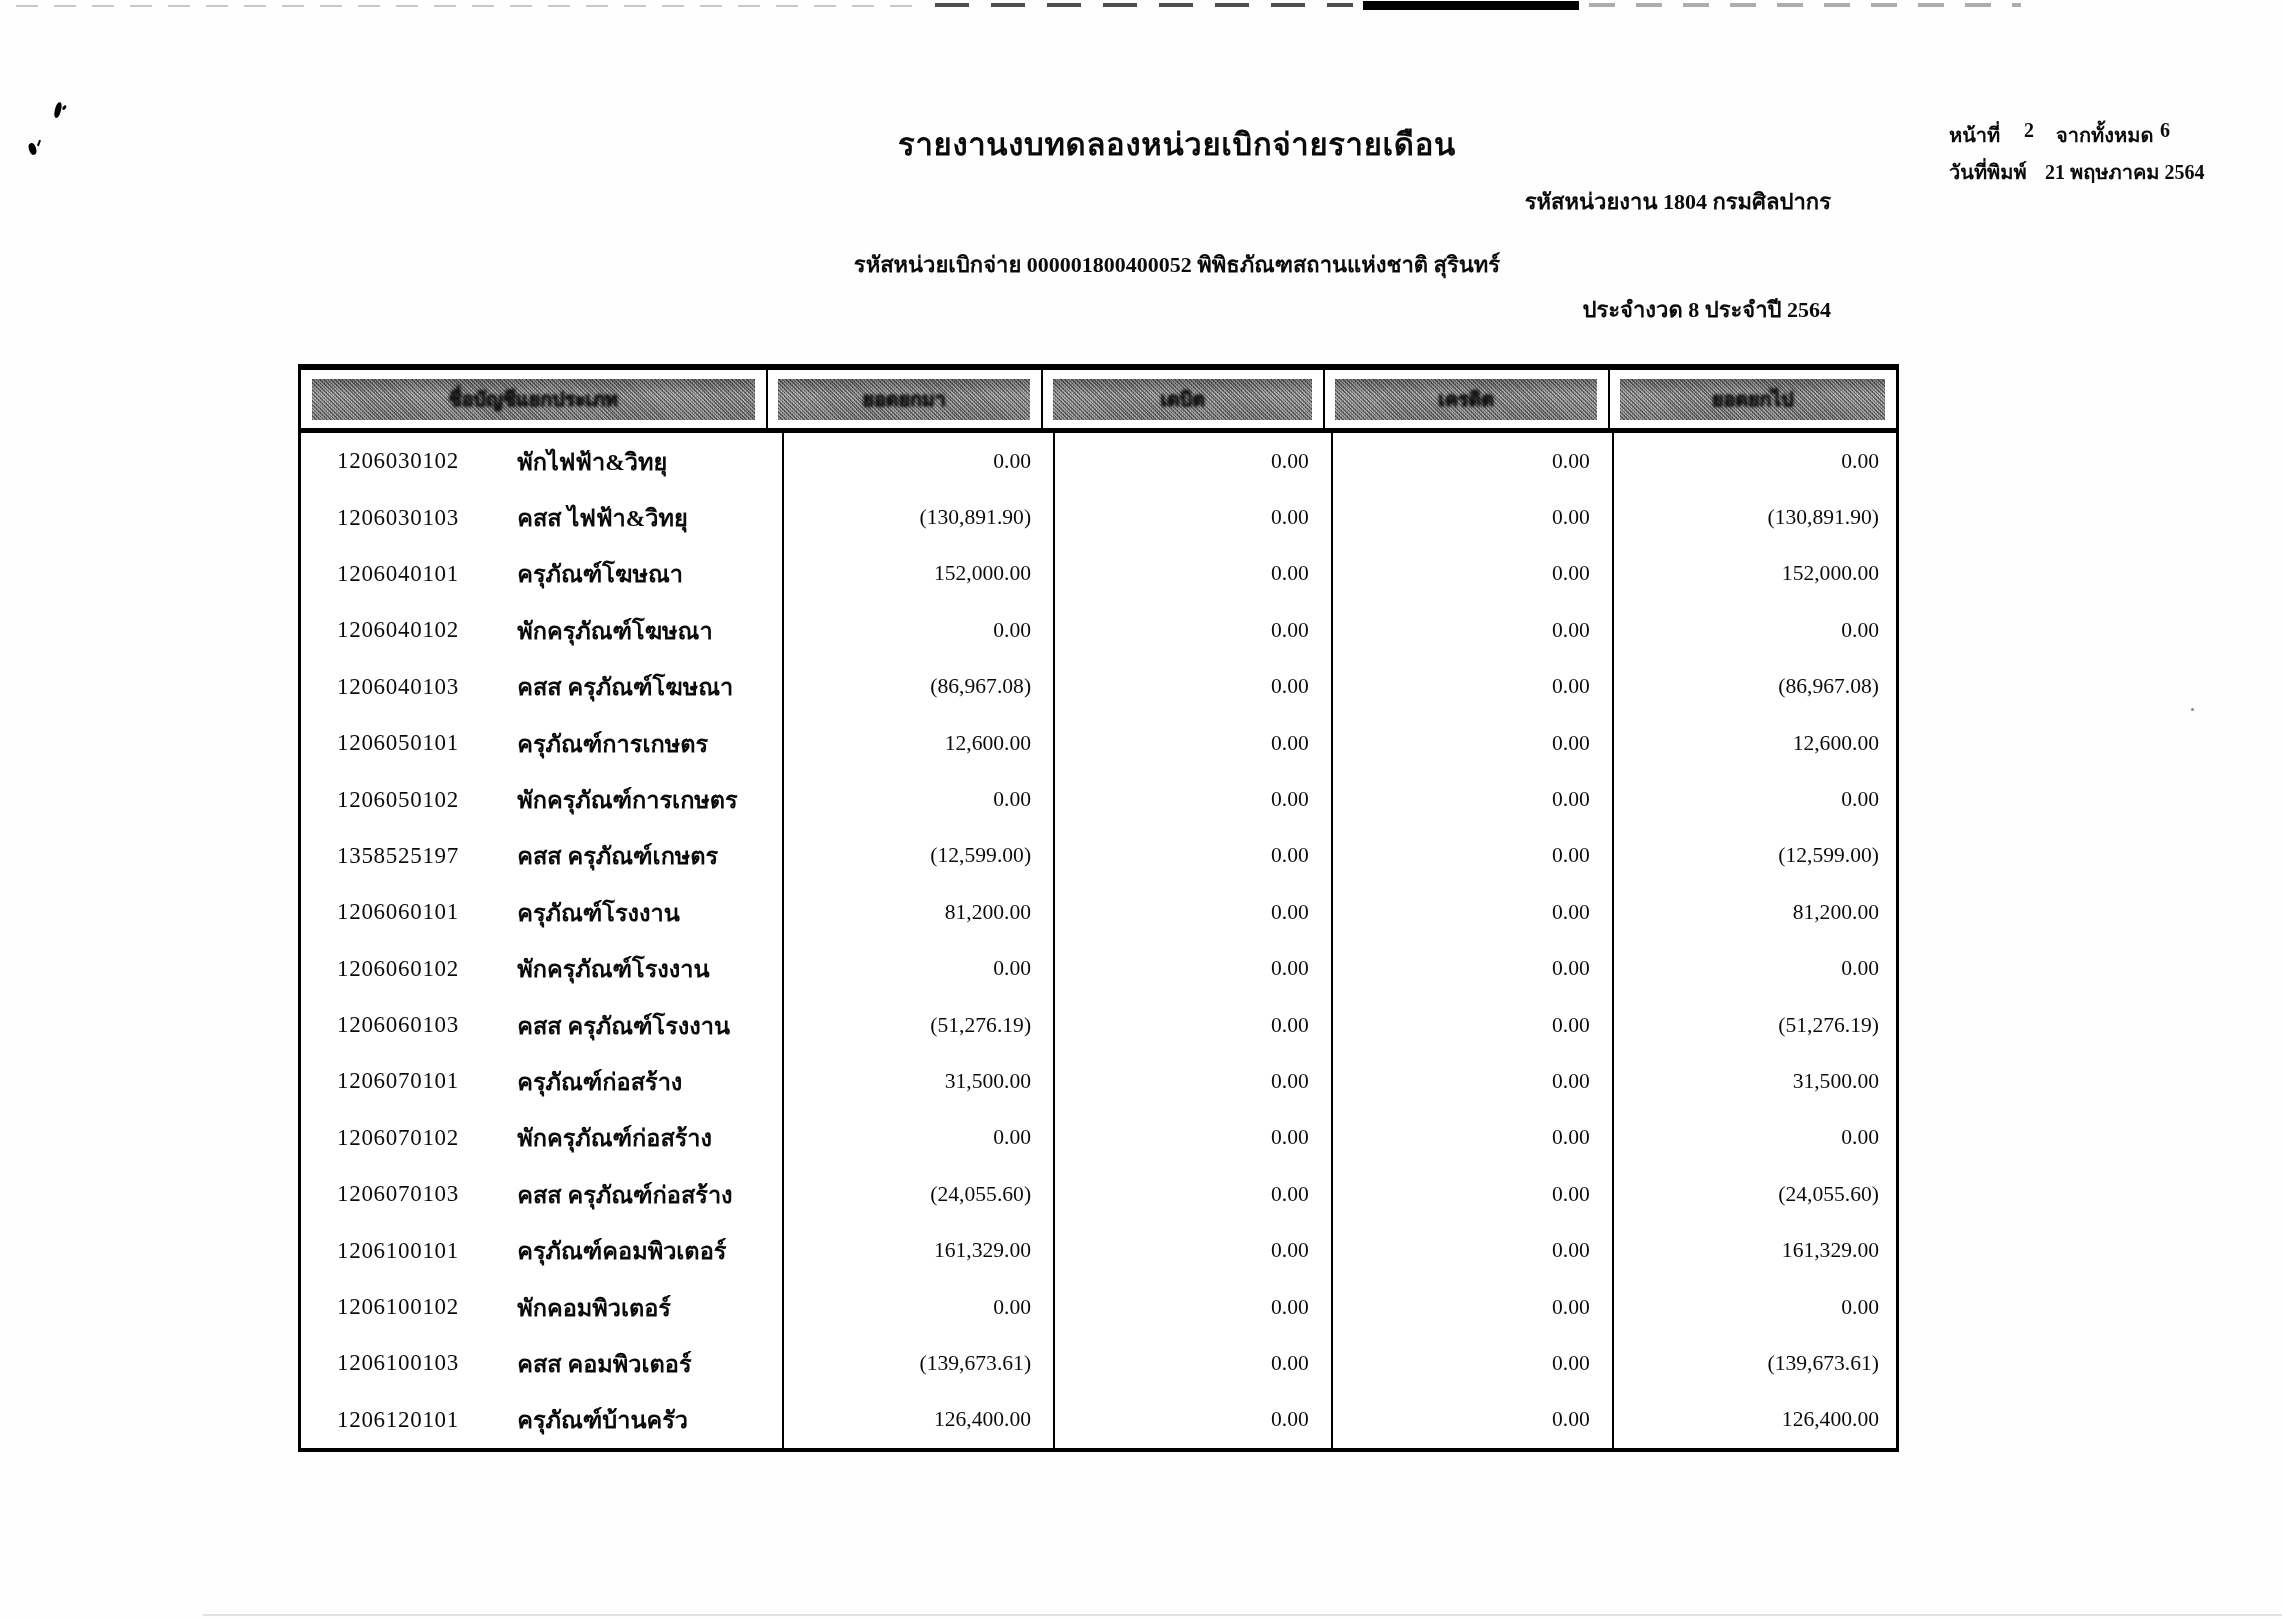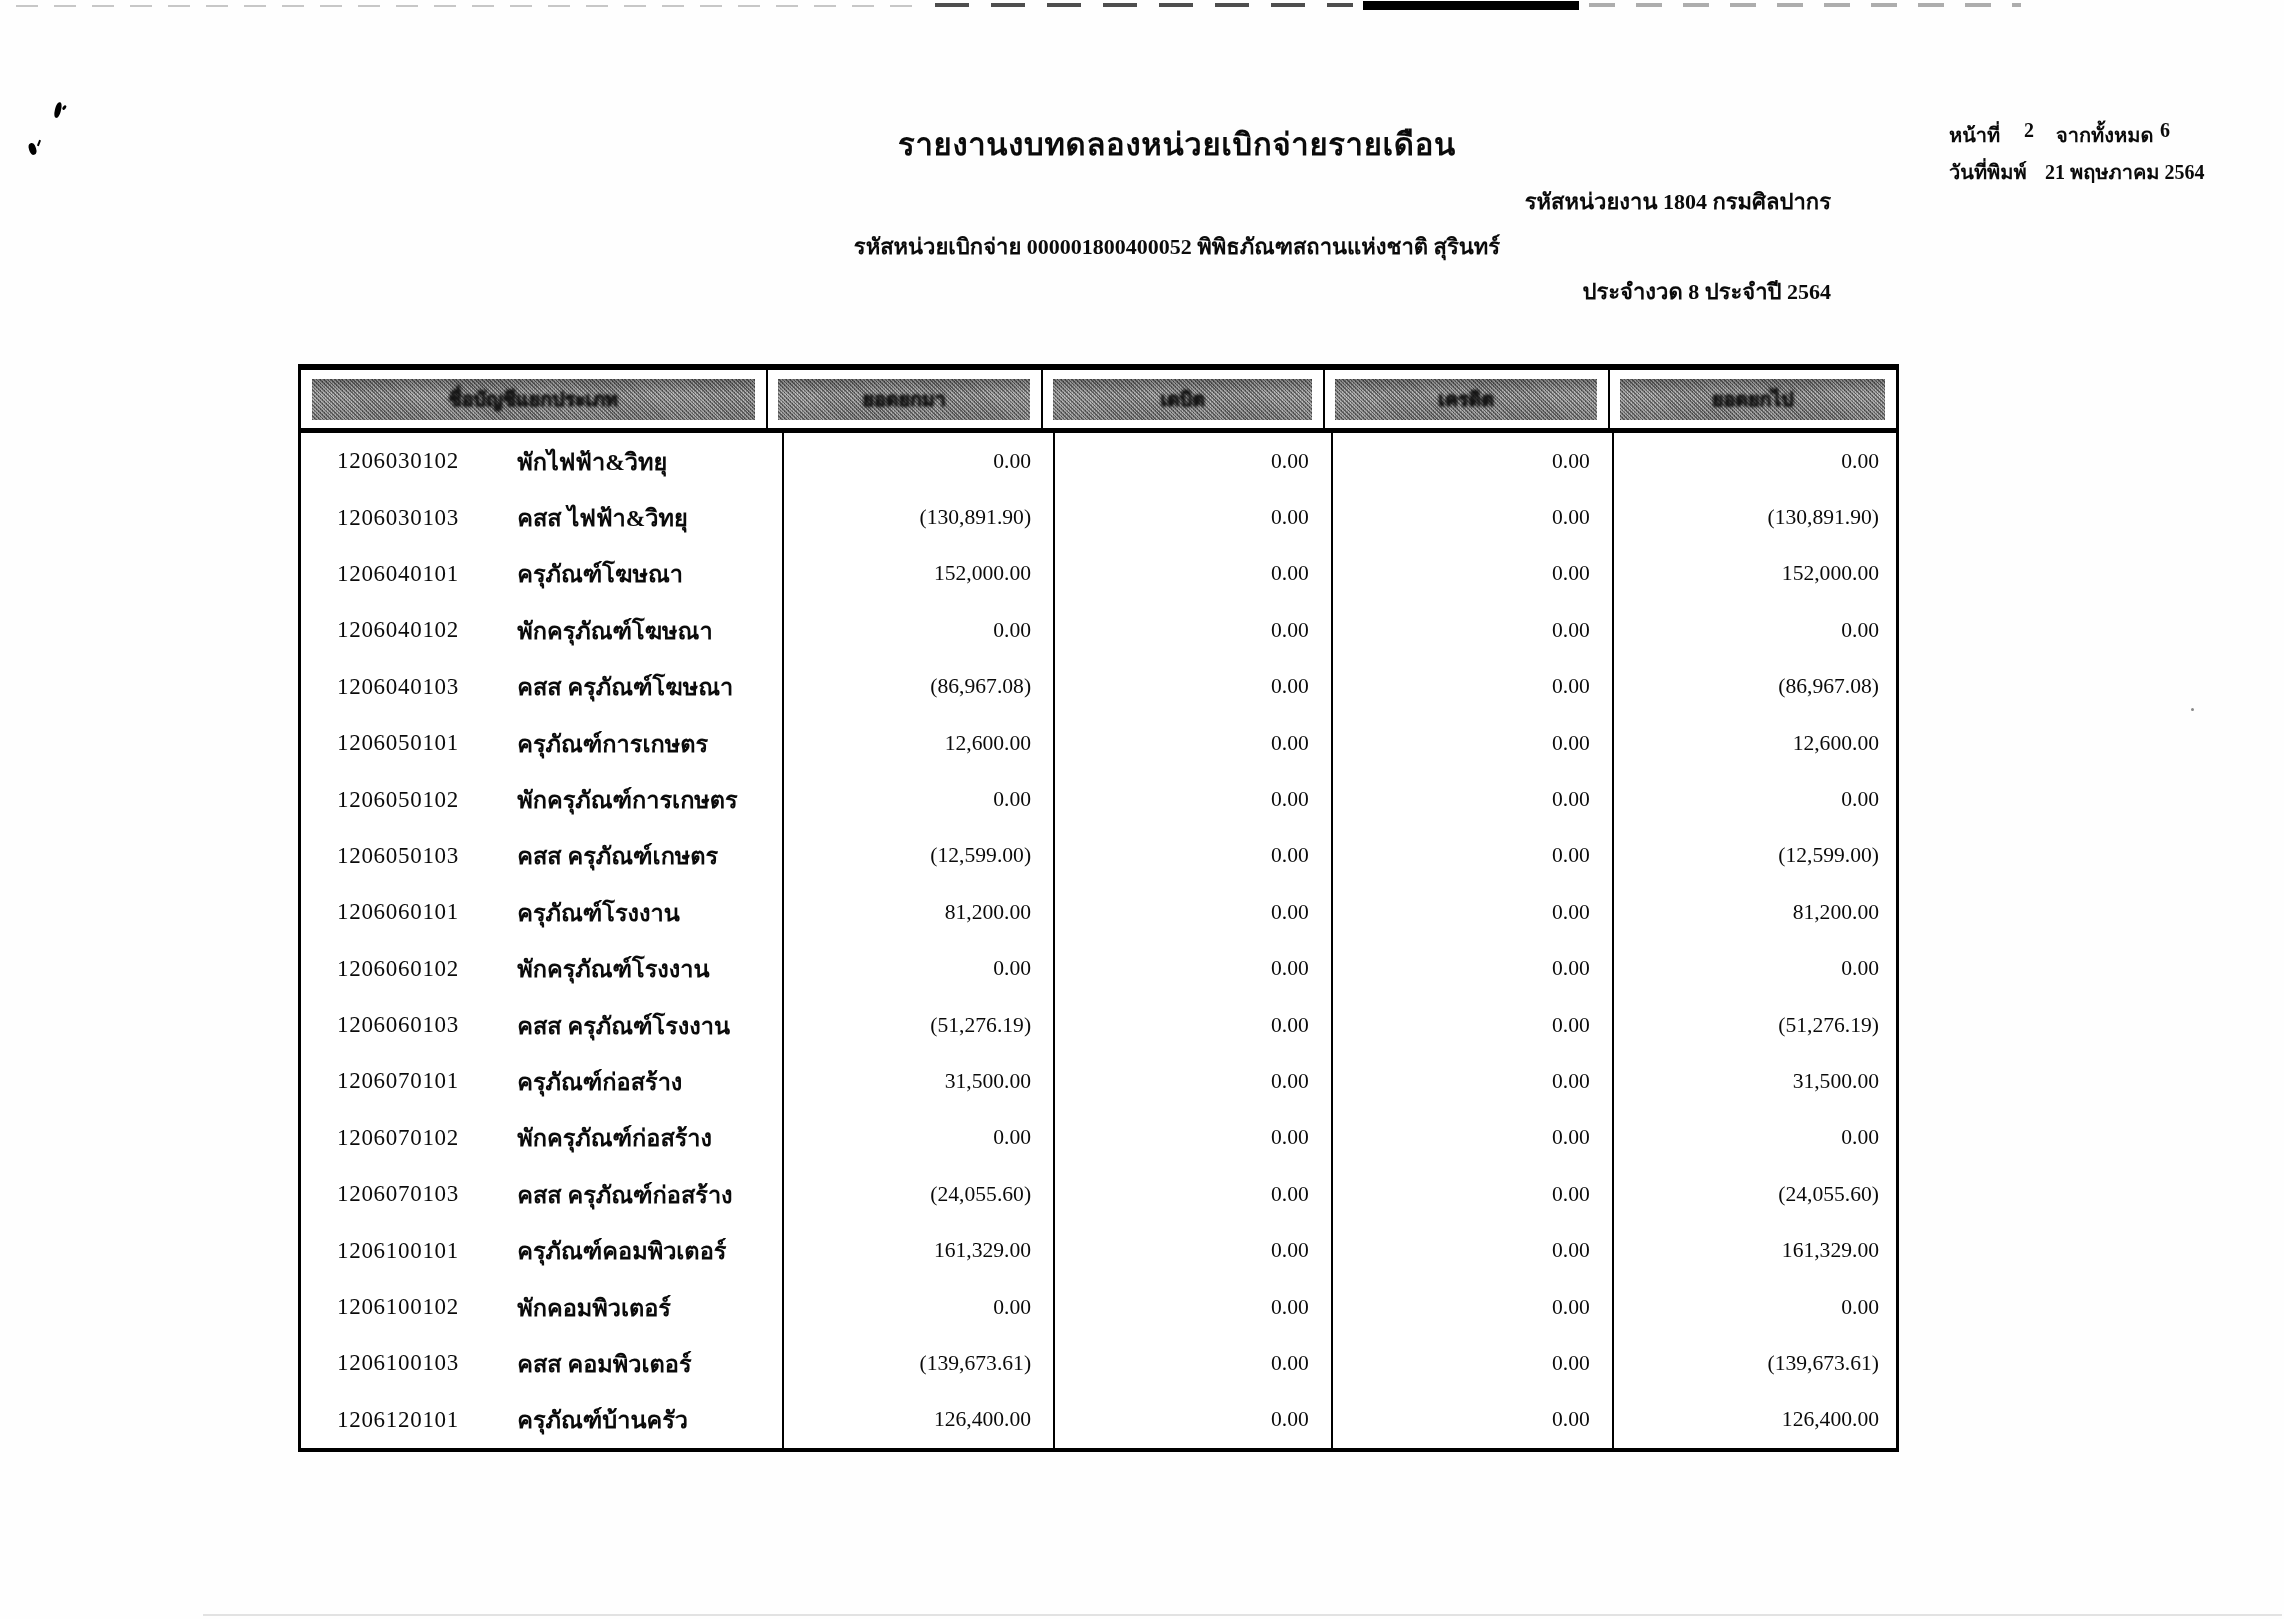--- a/index.html
+++ b/index.html
@@ -27,21 +27,21 @@
   .dot-right{left:2191px;top:708px;width:3.3px;height:3.3px;background:#555;border-radius:50%;opacity:.7;}
   .shadow-bottom{left:203px;top:1614px;width:2079px;height:2px;background:#cfcfcf;opacity:.6;}
 
   
   .heading{
     position:absolute;left:523px;top:128px;width:1308px;
     text-align:center;font-weight:bold;
   }
   .heading .title{font-size:31px;line-height:34px;letter-spacing:0.7px;}
   .heading .sub1{font-size:22px;margin-top:22px;text-align:right;}
-  .heading .sub2{font-size:22px;margin-top:10px;}
+  .heading .sub2{font-size:22px;margin-top:28px;}
   .heading .sub3{font-size:22px;margin-top:10px;text-align:right;}
 
   
   .pageinfo{position:absolute;left:1949px;top:119px;width:327px;font-weight:bold;font-size:20px;}
   .pageinfo .row{position:relative;height:37px;}
   .pageinfo span{position:absolute;white-space:nowrap;}
   .pi-page-label{left:0;}
   .pi-page-number{left:75px;}
   .pi-total-label{left:107px;}
   .pi-total-pages{left:211px;}
@@ -272,21 +272,21 @@
     </div>
     <div class="dcell num c4">
       <span class="val">0.00</span>
     </div>
     <div class="dcell num c5">
       <span class="val">0.00</span>
     </div>
   </div>
         <div class="grid-row drow">
     <div class="dcell cell-acct c1">
-      <span class="acct-code">1206050103</span>
+      <span class="acct-code">1358525197</span>
       <span class="acct-name">คสส ครุภัณฑ์เกษตร</span>
     </div>
     <div class="dcell num c2">
       <span class="val">(12,599.00)</span>
     </div>
     <div class="dcell num c3">
       <span class="val">0.00</span>
     </div>
     <div class="dcell num c4">
       <span class="val">0.00</span>

